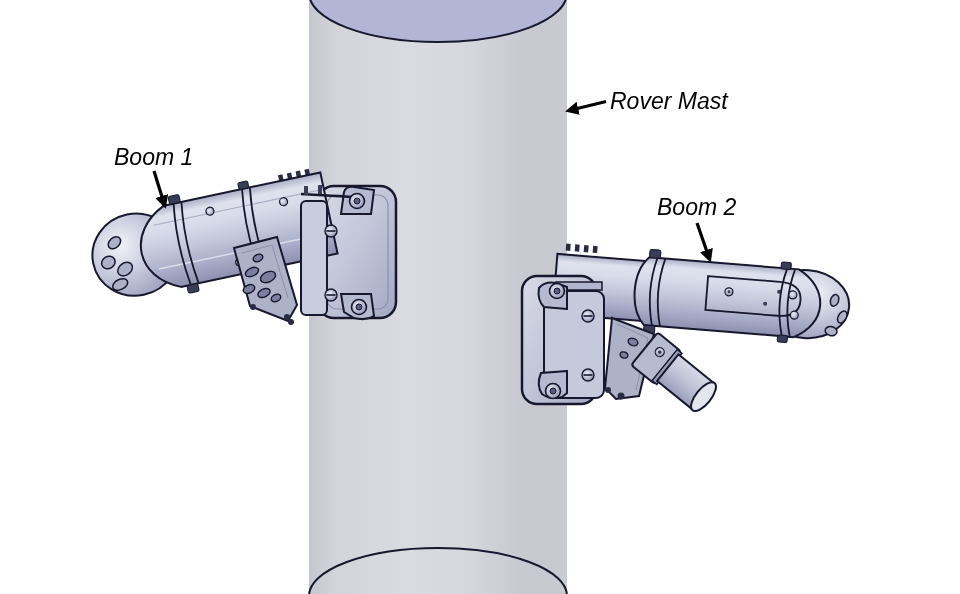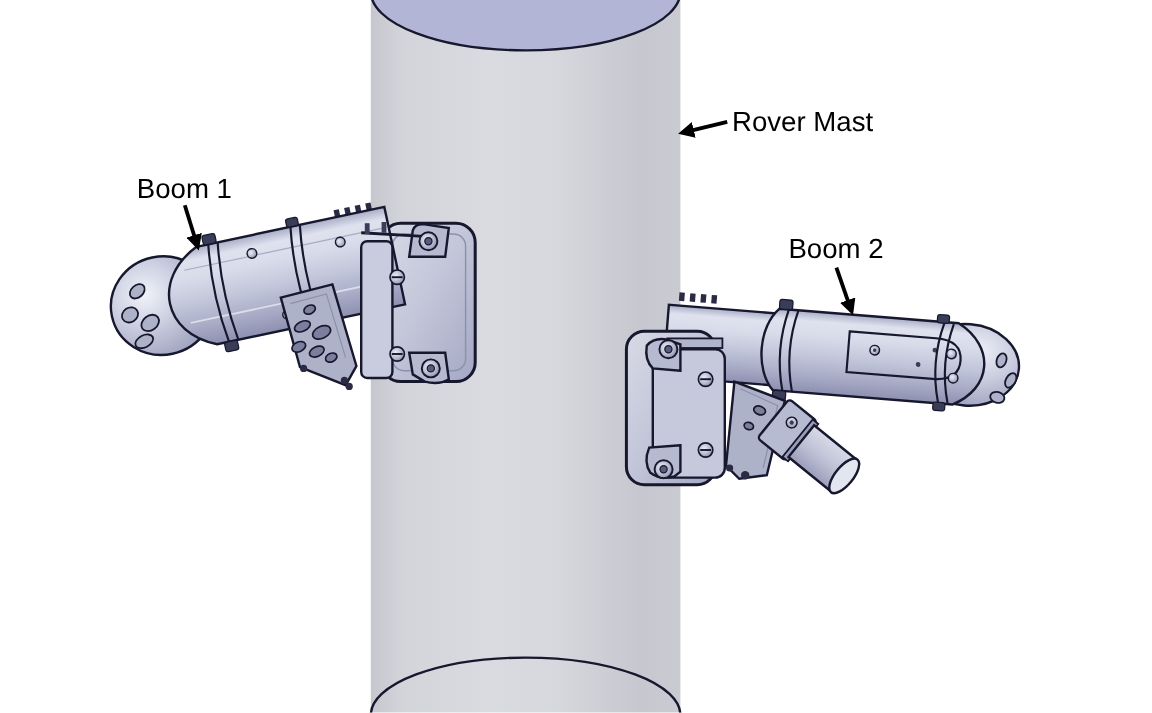--- a/index.html
+++ b/index.html
@@ -1,17 +1,17 @@
 <!DOCTYPE html>
 <html><head>
 <meta charset="utf-8">
 <style>
   html,body{margin:0;padding:0;background:#ffffff;}
   .stage{position:relative;width:960px;height:594px;background:#ffffff;overflow:hidden;
-         font-family:"Liberation Sans", sans-serif;}
+         font-family:"Liberation Sans", sans-serif;font-style:italic;}
   svg{display:block}
   .ol{stroke:#17172e;}
   .lbl{font-family:"Liberation Sans", sans-serif;font-size:23px;fill:#000000;}
 </style>
 </head>
 <body>
 
 <div class="stage">
 <svg width="960" height="594" viewBox="0 0 960 594">
   <defs>

